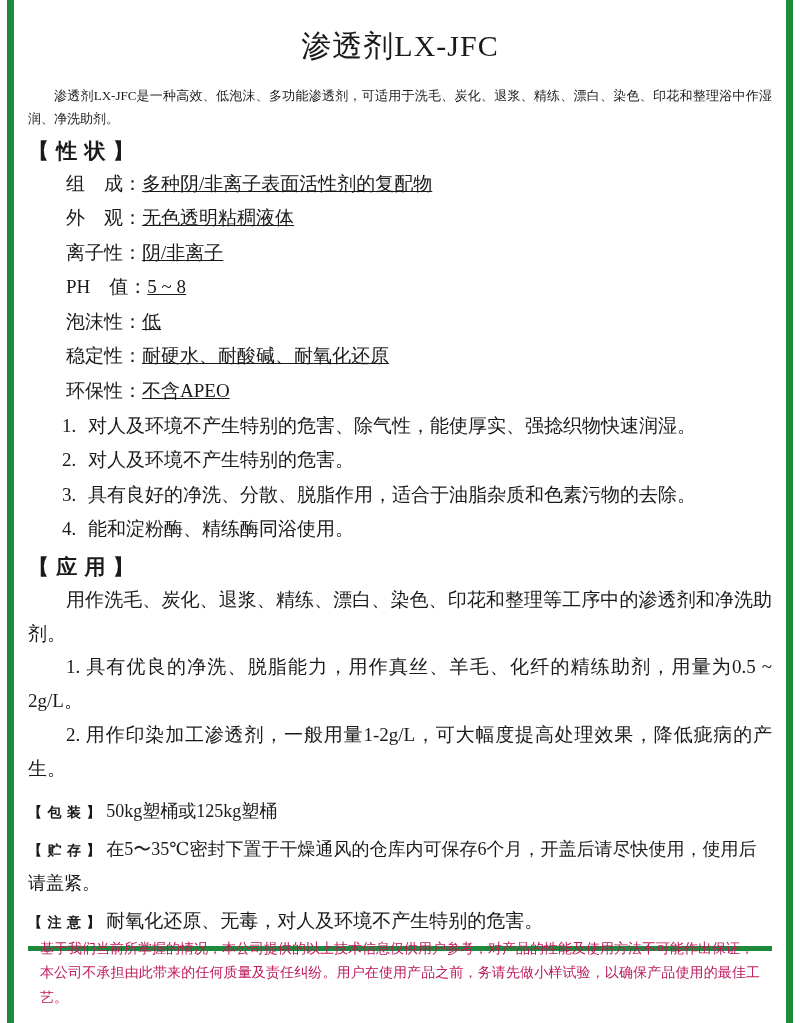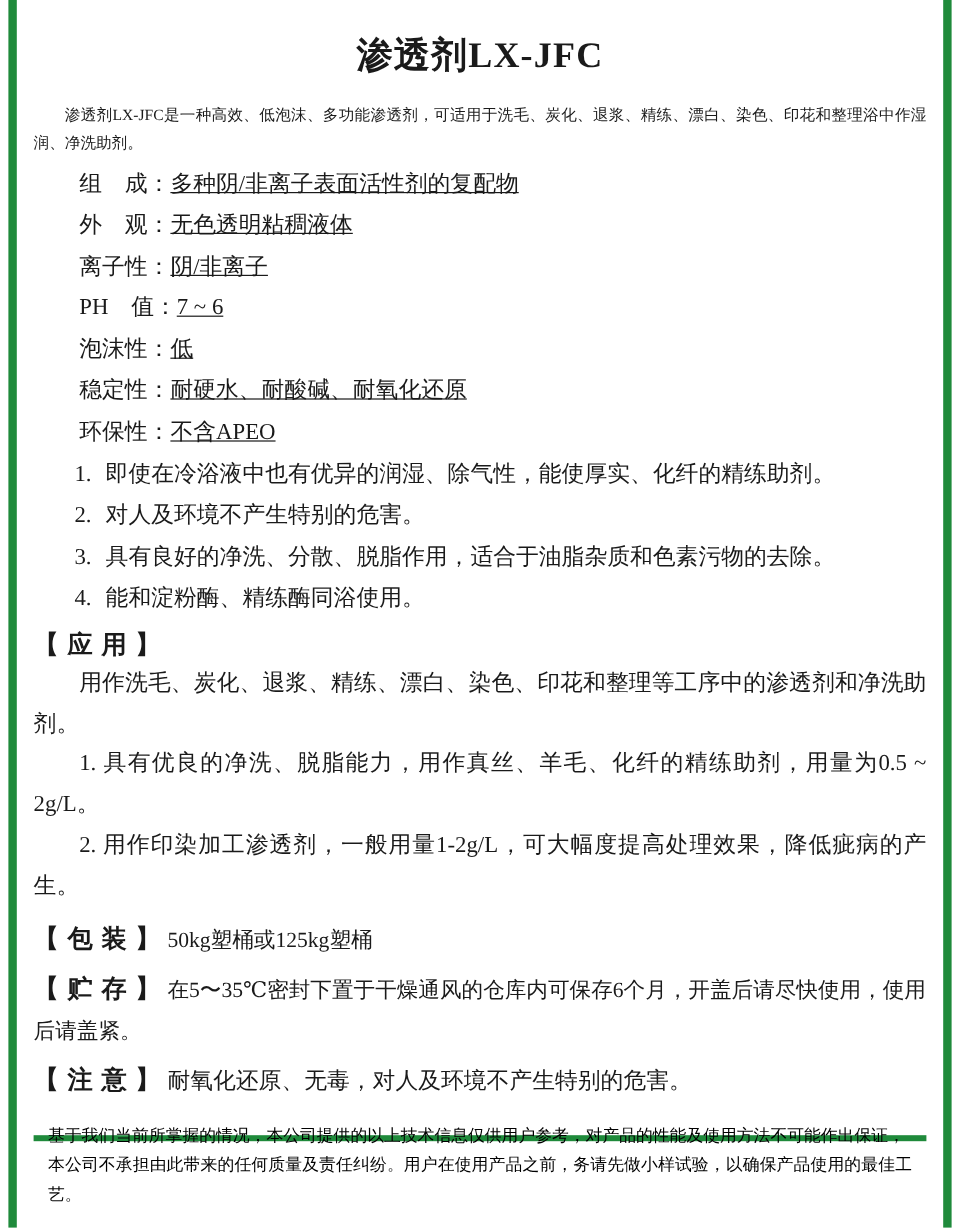--- a/index.html
+++ b/index.html
@@ -33,41 +33,41 @@
   .side-rule.right { right: 7px; }
   .content {
     position: absolute;
     left: 28px;
     right: 28px;
     top: 0;
   }
   .doc-title {
     text-align: center;
     font-size: 30px;
-    font-weight: bold;
+    font-weight: normal;
     letter-spacing: 1px;
     margin-top: 26px;
     margin-bottom: 18px;
     font-family: "Liberation Serif", "DejaVu Serif", serif;
   }
   .intro {
     font-size: 13px;
     line-height: 1.75;
     text-indent: 2em;
     margin: 0 0 6px 0;
     text-align: justify;
   }
   .section-head {
     font-size: 21px;
     font-weight: bold;
     margin: 6px 0 2px 0;
     letter-spacing: 1px;
   }
   .inline-head {
-    font-size: 21px;
+    font-size: 14px;
     font-weight: bold;
     letter-spacing: 1px;
     display: inline;
   }
   .prop-list {
     margin: 0;
     padding: 0 0 0 38px;
     list-style: none;
     text-decoration: underline;
   }
@@ -125,52 +125,53 @@
     height: 5px;
     background: #1f8a3b;
   }
   .footer {
     position: absolute;
     left: 40px;
     right: 40px;
     bottom: 14px;
     font-size: 14px;
     line-height: 1.75;
-    color: #000000;
-    text-align: justify;
-    font-family: Liberation Mono, monospace;
+    color: #be185d;
+    text-align: justify;
+    font-family: Liberation Sans, sans-serif;
   }
   .spacer-sm { height: 4px; }
 </style>
 </head>
 <body>
 
 <div class="page">
 
   <div class="side-rule left"></div>
   <div class="side-rule right"></div>
 
   <div class="content">
 
     <h1 class="doc-title">渗透剂LX-JFC</h1>
 
     <p class="intro">渗透剂LX-JFC是一种高效、低泡沫、多功能渗透剂，可适用于洗毛、炭化、退浆、精练、漂白、染色、印花和整理浴中作湿润、净洗助剂。</p>
 
+    <div class="section-head">【 性 状 】</div>
     <ul class="prop-list">
       <li><span class="prop-label">组　成：</span><span>多种阴/非离子表面活性剂的复配物</span></li>
       <li><span class="prop-label">外　观：</span><span>无色透明粘稠液体</span></li>
       <li><span class="prop-label">离子性：</span><span>阴/非离子</span></li>
-      <li><span class="prop-label">PH　值：</span><span>7 ~ 6</span></li>
+      <li><span class="prop-label">PH　值：</span><span>5 ~ 8</span></li>
       <li><span class="prop-label">泡沫性：</span><span>低</span></li>
       <li><span class="prop-label">稳定性：</span><span>耐硬水、耐酸碱、耐氧化还原</span></li>
       <li><span class="prop-label">环保性：</span><span>不含APEO</span></li>
     </ul>
 
     <ul class="feature-list">
-      <li><span class="num">1.</span><span>即使在冷浴液中也有优异的润湿、除气性，能使厚实、化纤的精练助剂。</span></li>
+      <li><span class="num">1.</span><span>对人及环境不产生特别的危害、除气性，能使厚实、强捻织物快速润湿。</span></li>
       <li><span class="num">2.</span><span>对人及环境不产生特别的危害。</span></li>
       <li><span class="num">3.</span><span>具有良好的净洗、分散、脱脂作用，适合于油脂杂质和色素污物的去除。</span></li>
       <li><span class="num">4.</span><span>能和淀粉酶、精练酶同浴使用。</span></li>
     </ul>
 
     <div class="section-head">【 应 用 】</div>
     <p class="para">用作洗毛、炭化、退浆、精练、漂白、染色、印花和整理等工序中的渗透剂和净洗助剂。</p>
     <p class="para"><span>1.</span>&nbsp;<span>具有优良的净洗、脱脂能力，用作真丝、羊毛、化纤的精练助剂，用量为0.5 ~ 2g/L。</span></p>
     <p class="para"><span>2.</span>&nbsp;<span>用作印染加工渗透剂，一般用量1-2g/L，可大幅度提高处理效果，降低疵病的产生。</span></p>
 

